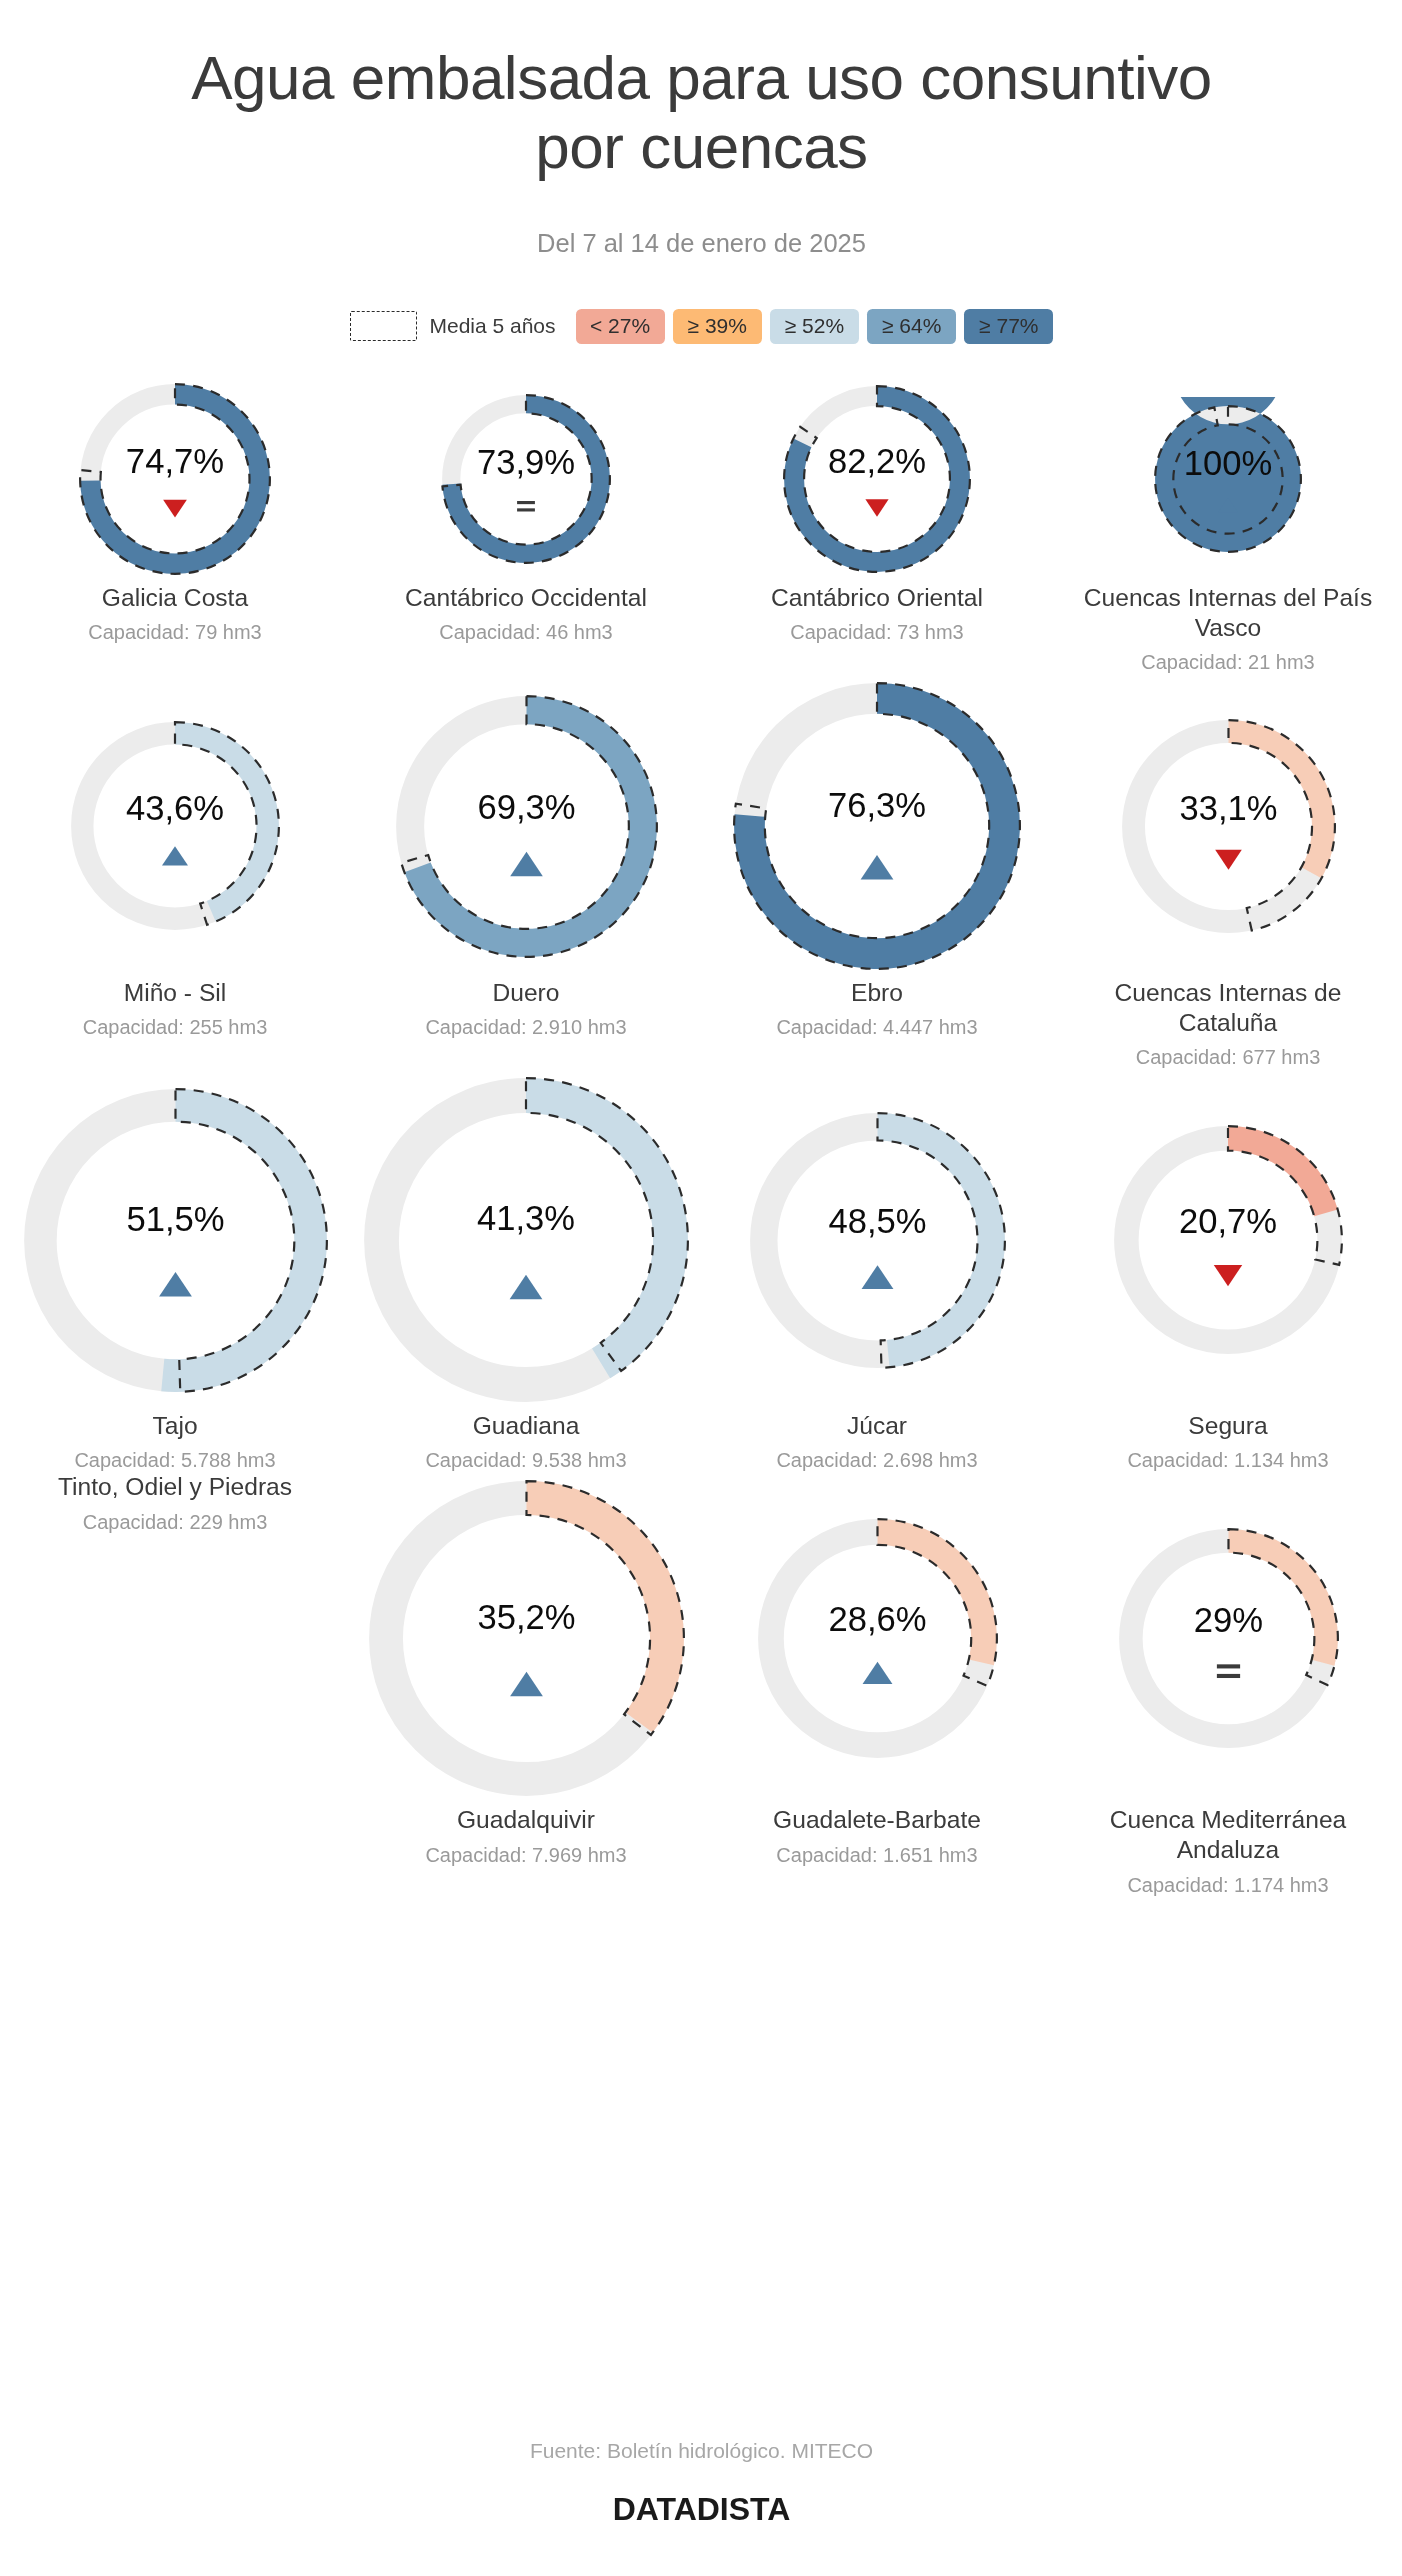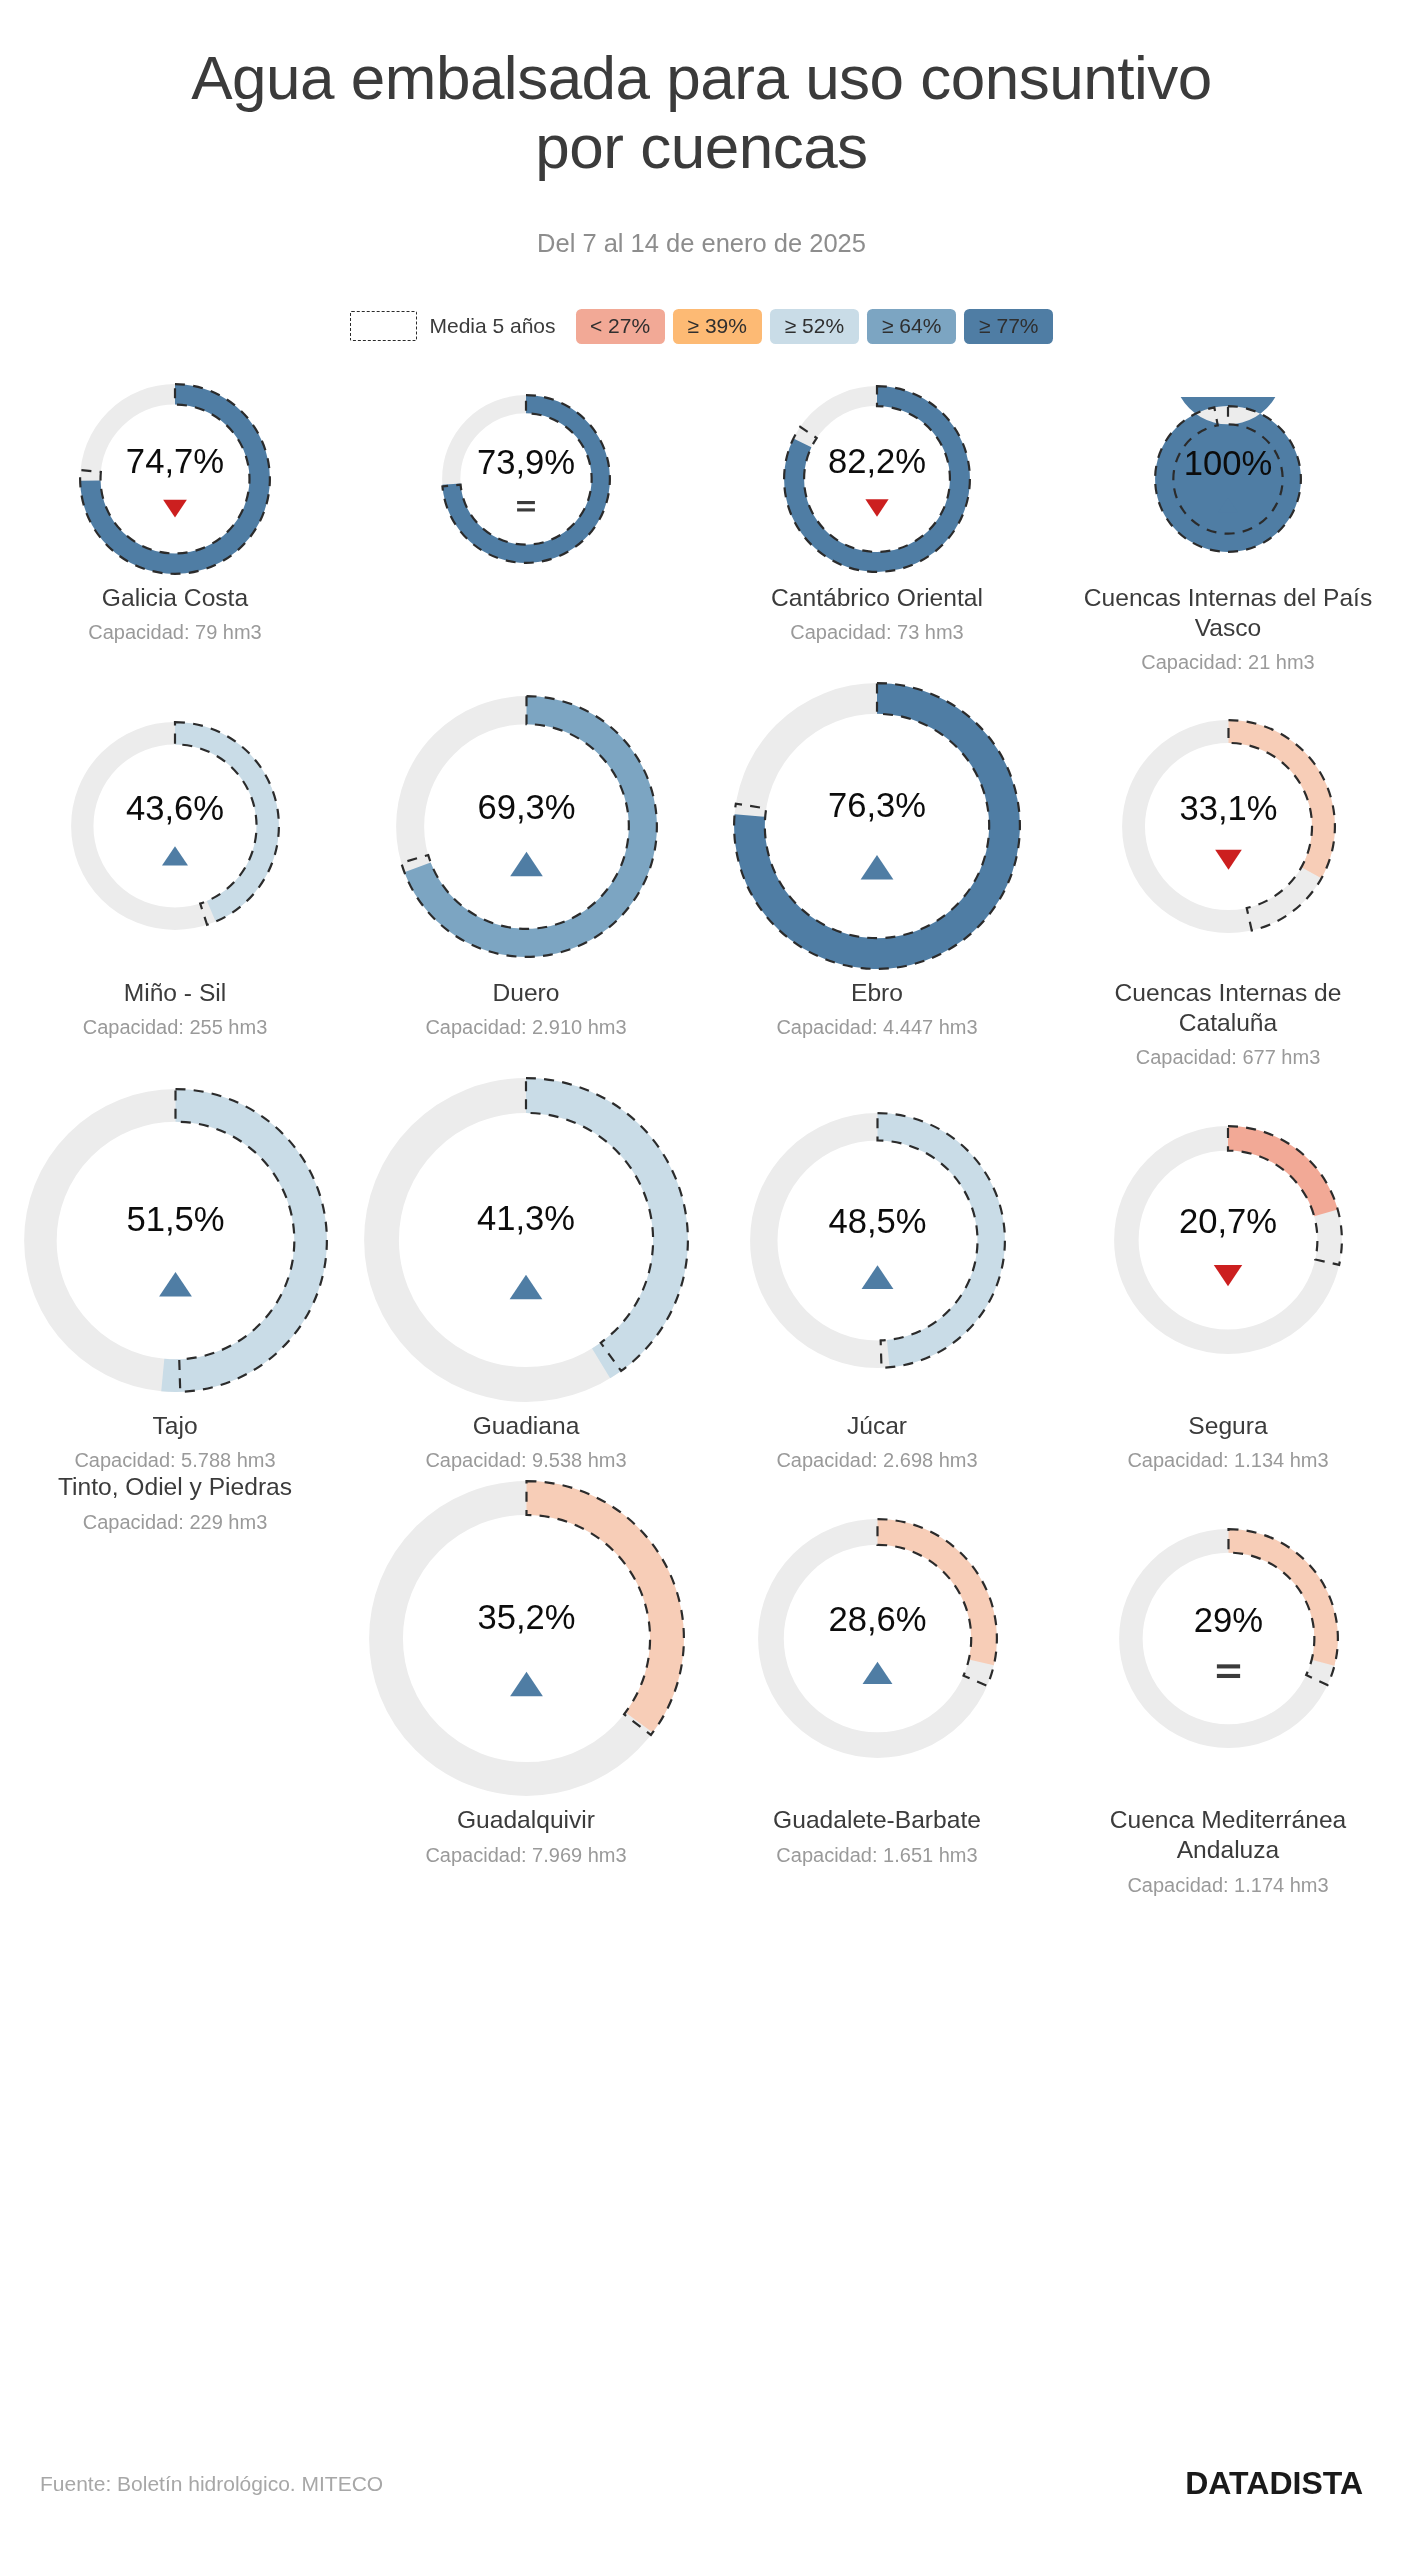--- a/index.html
+++ b/index.html
@@ -66,21 +66,21 @@
   }
   .pct-text{
     font-size:38px;font-weight:400;fill:#0c0c0c;
     font-family:"Liberation Sans","DejaVu Sans",sans-serif;
   }
 
   
   .footer{
     position:absolute;left:0;bottom:0;width:1403px;height:137px;
     display:flex;align-items:center;justify-content:space-between;
-    padding:0 40px 48px 40px;box-sizing:border-box;
+    padding:0 40px 48px 40px;box-sizing:border-box;flex-direction:column;
   }
   .source{font-size:21px;color:#a7a7a7;}
   .brand{font-size:32px;font-weight:700;letter-spacing:0px;color:#1a1a1a;}
 </style>
 </head>
 <body>
 
 <div class="page">
 
   <div class="header">
@@ -122,20 +122,24 @@
             <circle cx="102" cy="102" r="82" fill="none" stroke="#ececec" stroke-width="20"></circle>
             <path d="M 102 10 A 92 92 0 1 1 10.219649414767275 108.35352236572527 L 30.171899541991777 106.97232185143717 A 72 72 0 1 0 102 30 Z" fill="#4f7da4"></path>
             <path d="M 102 10 A 92 92 0 1 1 10.355707958828134 110.08231008266837 L 30.278380141691585 108.3252861516535 A 72 72 0 1 0 102 30 Z" fill="none" stroke="#2b2b2b" stroke-width="2.4" stroke-dasharray="11 9"></path>
             <text x="102" y="96.48" text-anchor="middle" class="pct-text" font-size="34.96">73,9%</text>
             <g>
               <rect x="92.225" y="126.13499999999999" width="19.55" height="3.4499999999999997" fill="#3b3b3b"></rect>
               <rect x="92.225" y="134.185" width="19.55" height="3.4499999999999997" fill="#3b3b3b"></rect>
             </g>
           </svg>
         </div>
+        <div class="cell-labels">
+          <div class="basin-name" style="white-space: nowrap;">Cantábrico Occidental</div>
+          <div class="basin-cap">Capacidad: 46 hm3</div>
+        </div>
       </div>
       <div class="cell">
         <div class="donut-wrap" style="height: 208px;">
           <svg width="204" height="204" viewBox="0 0 224 224">
             <circle cx="112" cy="112" r="91.035" fill="none" stroke="#ececec" stroke-width="21.93"></circle>
             <path d="M 112 10 A 102 102 0 1 1 20.260664340230164 67.41419180160483 L 39.98462150708069 77.0001405642598 A 80.07 80.07 0 1 0 112 31.930000000000007 Z" fill="#4f7da4"></path>
             <path d="M 112 10 A 102 102 0 1 1 27.637781423994696 54.66749545908268 L 45.77565841783584 66.9939839353799 A 80.07 80.07 0 1 0 112 31.930000000000007 Z" fill="none" stroke="#2b2b2b" stroke-width="2.4" stroke-dasharray="11 9"></path>
             <text x="112" y="105.88" text-anchor="middle" class="pct-text" font-size="38.76">82,2%</text>
             <polygon points="99.25,134.3125 124.75,134.3125 112,153.4375" fill="#cc1f1f"></polygon>
           </svg>

